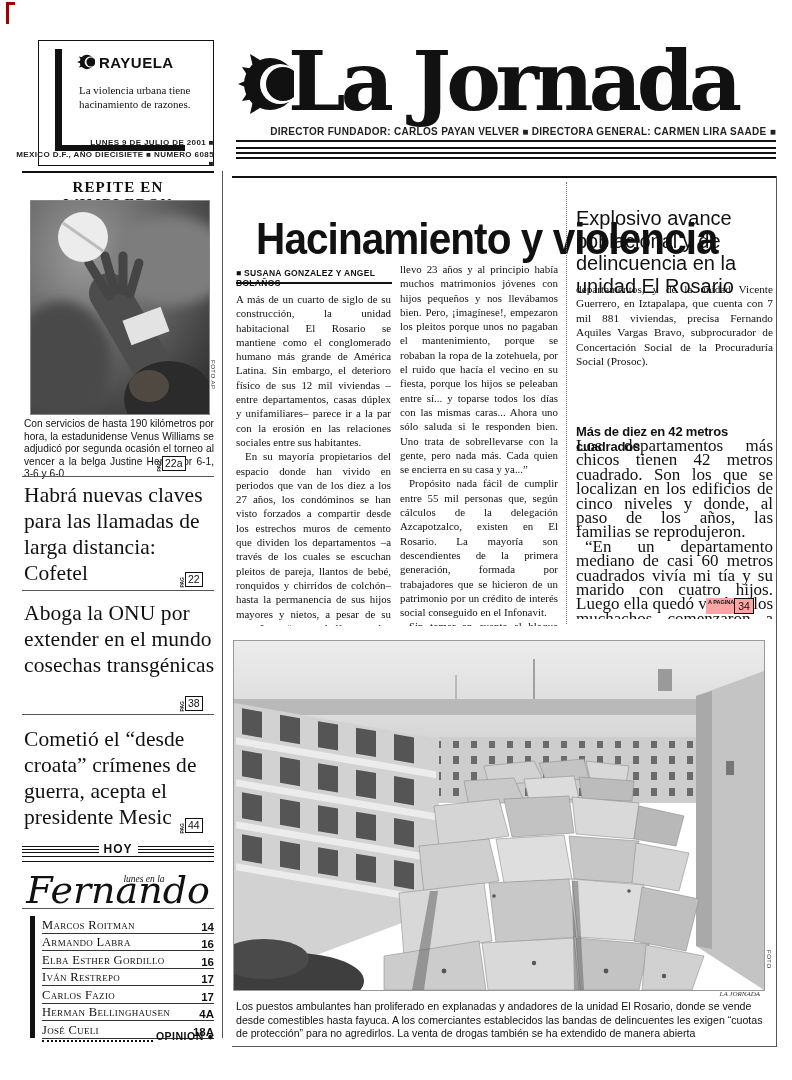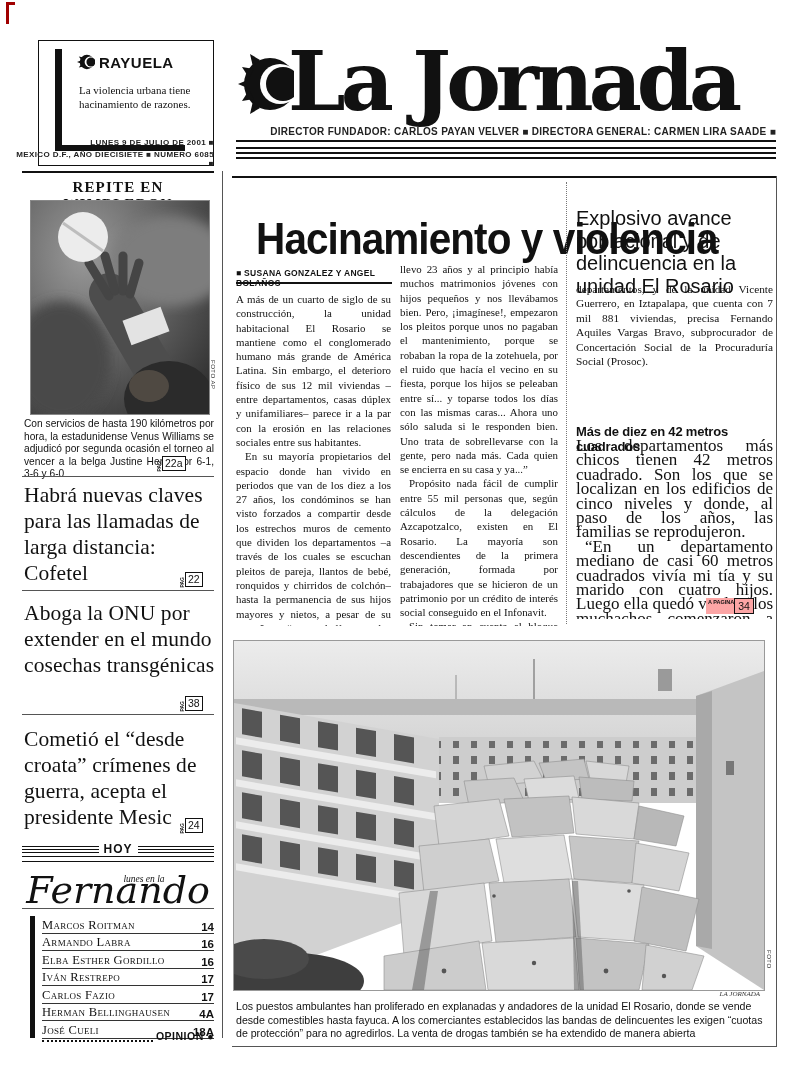--- a/index.html
+++ b/index.html
@@ -162,21 +162,21 @@
   <div class="abs lh-headline" style="left:24px;top:600px;width:194px;">Aboga la ONU por extender en el mundo cosechas transgénicas</div>
   <div class="abs pagref" style="left:180px;top:696px;">
     <span class="pag">PAG</span>
     <span class="num">38</span>
   </div>
   <div class="abs" style="left:22px;top:714px;width:192px;height:1px;background:#555;"></div>
 
   <div class="abs lh-headline" style="left:24px;top:726px;width:194px;">Cometió el “desde croata” crímenes de guerra, acepta el presidente Mesic</div>
   <div class="abs pagref" style="left:180px;top:818px;">
     <span class="pag">PAG</span>
-    <span class="num">24</span>
+    <span class="num">44</span>
   </div>
 
   <div class="abs" style="left:22px;top:842px;width:192px;display:flex;align-items:center;gap:5px;">
     <div class="triple" style="flex:1;"></div>
     <span class="hoy-label">HOY</span>
     <div class="triple" style="flex:1;"></div>
   </div>
   <div class="abs" style="left:22px;top:856px;width:192px;height:4px;border-top:1.5px solid #111;border-bottom:1px solid #111;"></div>
 
   <div class="abs" style="left:22px;top:862px;width:192px;text-align:center;">

